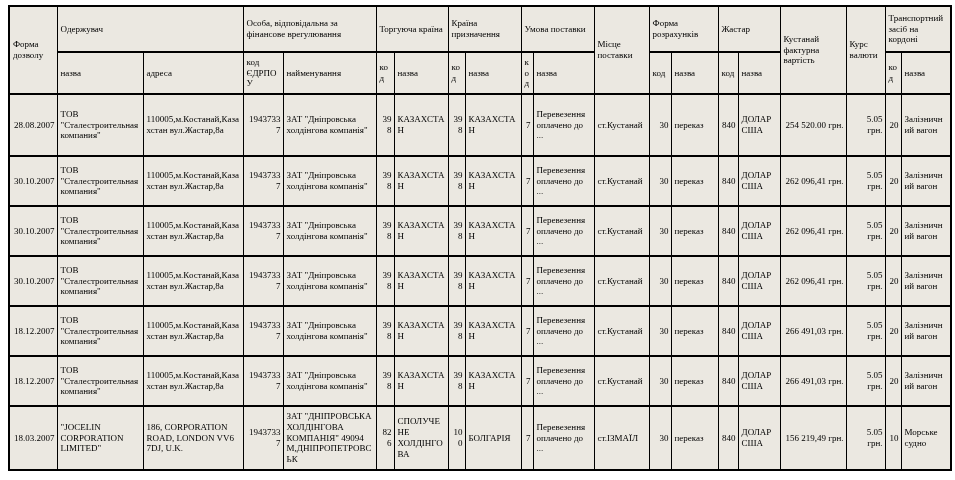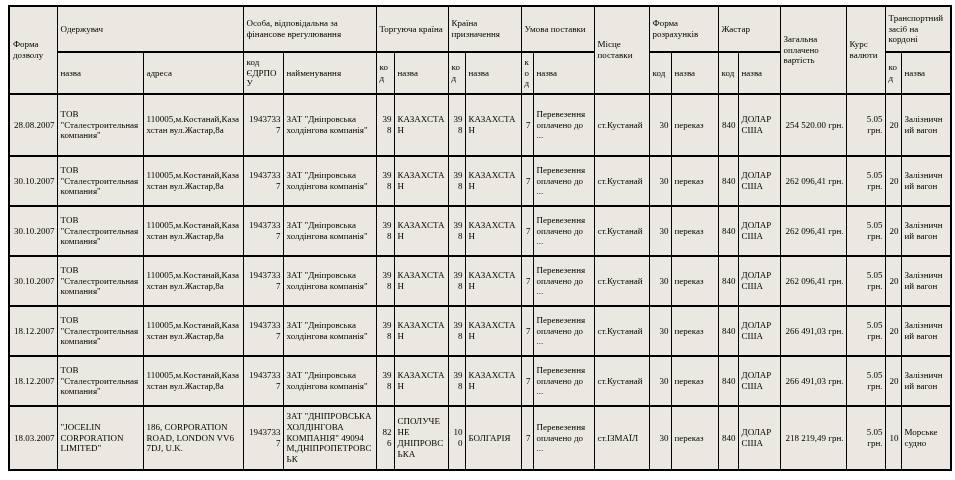--- a/index.html
+++ b/index.html
@@ -77,21 +77,21 @@
       <tr>
         <th rowspan="2">Форма дозволу</th>
         <th colspan="2">Одержувач</th>
         <th colspan="2">Особа, відповідальна за фінансове врегулювання</th>
         <th colspan="2">Торгуюча країна</th>
         <th colspan="2">Країна призначення</th>
         <th colspan="2">Умова поставки</th>
         <th rowspan="2">Місце поставки</th>
         <th colspan="2">Форма розрахунків</th>
         <th colspan="2">Жастар</th>
-        <th rowspan="2">Загальна оплачено вартість</th>
+        <th rowspan="2">Кустанай фактурна вартість</th>
         <th rowspan="2">Курс валюти</th>
         <th colspan="2">Транспортний засіб на кордоні</th>
       </tr>
       <tr>
         <th>назва</th>
         <th>адреса</th>
         <th>код ЄДРПОУ</th>
         <th>найменування</th>
         <th>код</th>
         <th>назва</th>
@@ -240,30 +240,30 @@
           <td class="num">20</td>
           <td>Залізничний вагон</td>
         </tr>
         <tr>
           <td class="num">18.03.2007</td>
           <td>"JOCELIN CORPORATION LIMITED"</td>
           <td>186, CORPORATION ROAD, LONDON VV6 7DJ, U.K.</td>
           <td class="num">19437337</td>
           <td>ЗАТ "ДНІПРОВСЬКА ХОЛДІНГОВА КОМПАНІЯ" 49094 М,ДНІПРОПЕТРОВСЬК</td>
           <td class="num">826</td>
-          <td>СПОЛУЧЕНЕ ДНІПРОВСЬКА</td>
+          <td>СПОЛУЧЕНЕ ХОЛДІНГОВА</td>
           <td class="num">100</td>
           <td>БОЛГАРІЯ</td>
           <td class="num">7</td>
           <td>Перевезення оплачено до ...</td>
           <td>ст.ІЗМАЇЛ</td>
           <td class="num">30</td>
           <td>переказ</td>
           <td class="num">840</td>
           <td>ДОЛАР США</td>
-          <td class="num">218 219,49 грн.</td>
+          <td class="num">156 219,49 грн.</td>
           <td class="num">5.05 грн.</td>
           <td class="num">10</td>
           <td>Морське судно</td>
         </tr>
       </tbody>
   </table>
 </div>
 
 </body></html>

